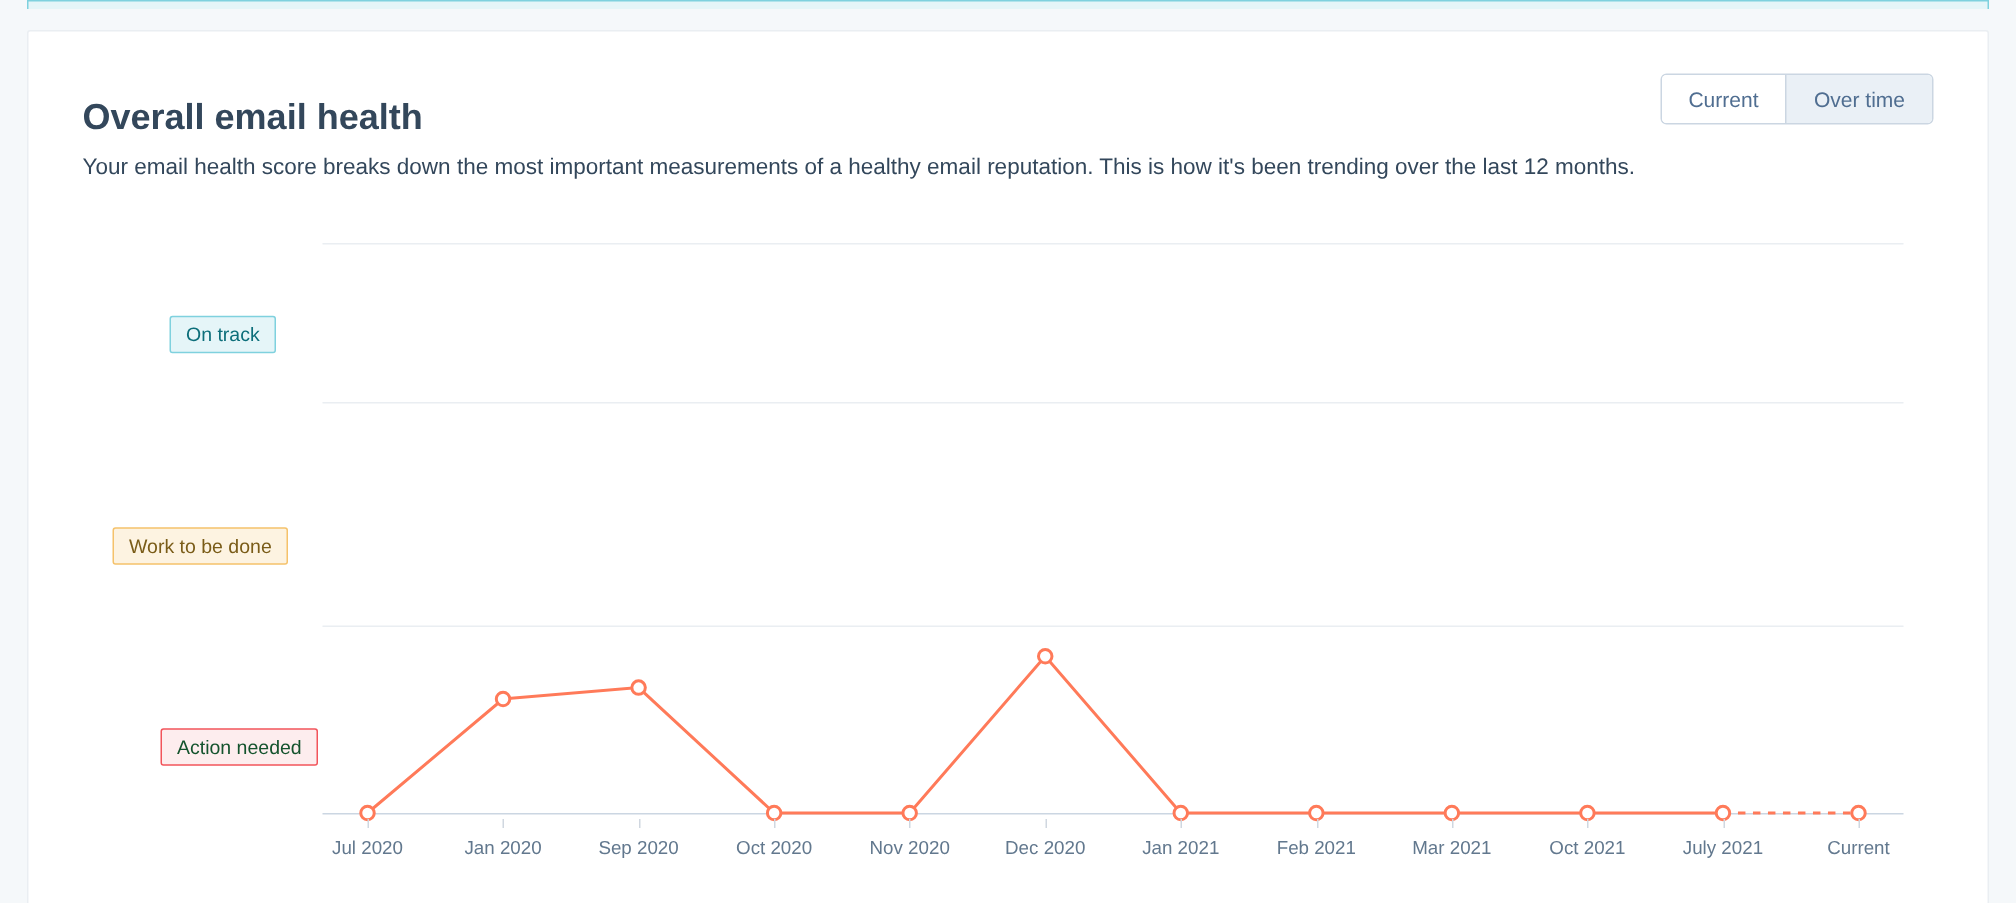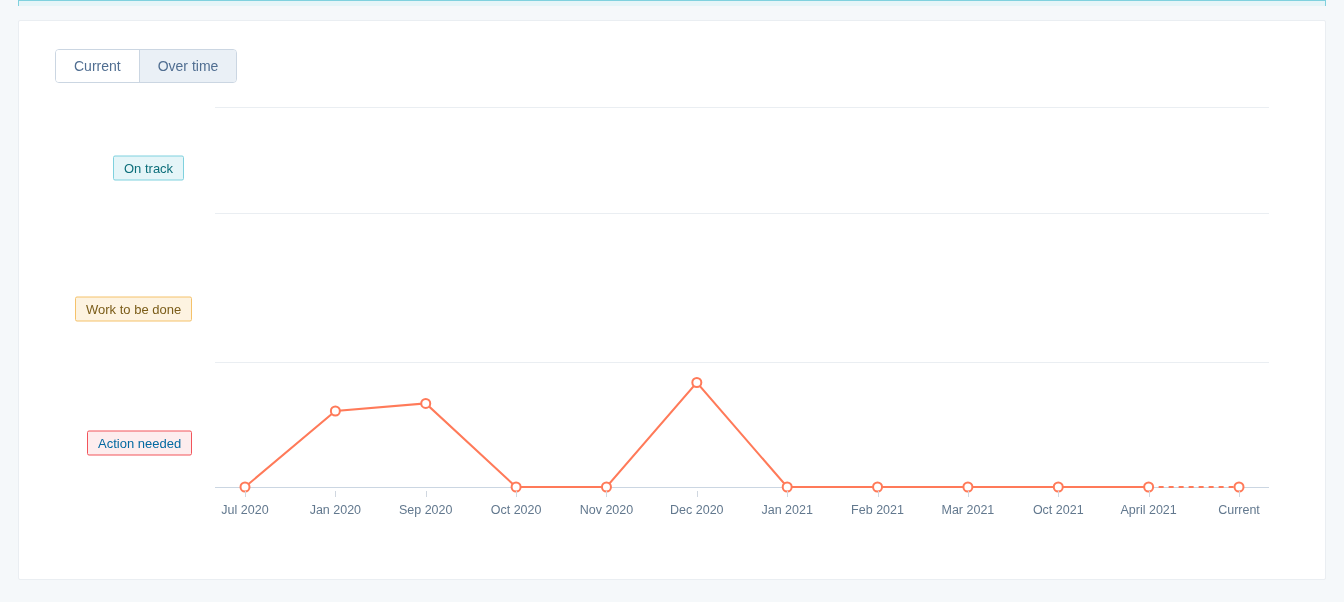--- a/index.html
+++ b/index.html
@@ -86,21 +86,21 @@
     transform: translateY(-50%);
     font-size: 13px;
     color: #33475b;
     padding: 4px 10px;
     border: 1px solid;
     border-radius: 2px;
     white-space: nowrap;
   }
   .badge-on-track { border-color:#7fd1de; background:#e5f5f8; color:#0c6e7a; }
   .badge-work    { border-color:#f5c26b; background:#fdf3e1; color:#7a5c18; }
-  .badge-action  { border-color:#f2545b; background:#fdedee; color:#0369a1; }
+  .badge-action  { border-color:#f2545b; background:#fdedee; color:#14532d;margin-left:20px; }
   .x-labels {
     position: absolute;
     left: 140px; right: 0;
     bottom: 0;
     height: 30px;
   }
   .x-label {
     position: absolute;
     font-size: 12.5px;
     color: #62788e;
@@ -123,20 +123,24 @@
   }
 </style>
 </head>
 <body>
 
 <div class="outer-top"></div>
 
 <div class="card">
 
   <div class="header-row">
+    <div>
+      <div class="title">Overall email health</div>
+      <div class="subtitle">Your email health score breaks down the most important measurements of a healthy email reputation. This is how it's been trending over the last 12 months.</div>
+    </div>
     <div class="toggle-group">
       <button class="toggle-btn">Current</button>
       <button class="toggle-btn active">Over time</button>
     </div>
   </div>
 
   <div class="chart-wrap">
 
     <div class="y-badge badge-on-track" style="top:14.5%; left:38px;">On track</div>
     <div class="y-badge badge-work" style="top:48%;  left:0px;">Work to be done</div>
@@ -179,20 +183,20 @@
         <div class="x-label" style="left: 45.7133%;">Dec 2020</div>
         <div class="x-tick" style="left: 45.7133%;"></div>
         <div class="x-label" style="left: 54.2867%;">Jan 2021</div>
         <div class="x-tick" style="left: 54.2867%;"></div>
         <div class="x-label" style="left: 62.8601%;">Feb 2021</div>
         <div class="x-tick" style="left: 62.8601%;"></div>
         <div class="x-label" style="left: 71.4335%;">Mar 2021</div>
         <div class="x-tick" style="left: 71.4335%;"></div>
         <div class="x-label" style="left: 80.0069%;">Oct 2021</div>
         <div class="x-tick" style="left: 80.0069%;"></div>
-        <div class="x-label" style="left: 88.5803%;">April 2021</div>
+        <div class="x-label" style="left: 88.5803%;">July 2021</div>
         <div class="x-tick" style="left: 88.5803%;"></div>
         <div class="x-label" style="left: 97.1537%;">Current</div>
         <div class="x-tick" style="left: 97.1537%;"></div>
       </div>
   </div>
 
 </div>
 
 </body></html>

